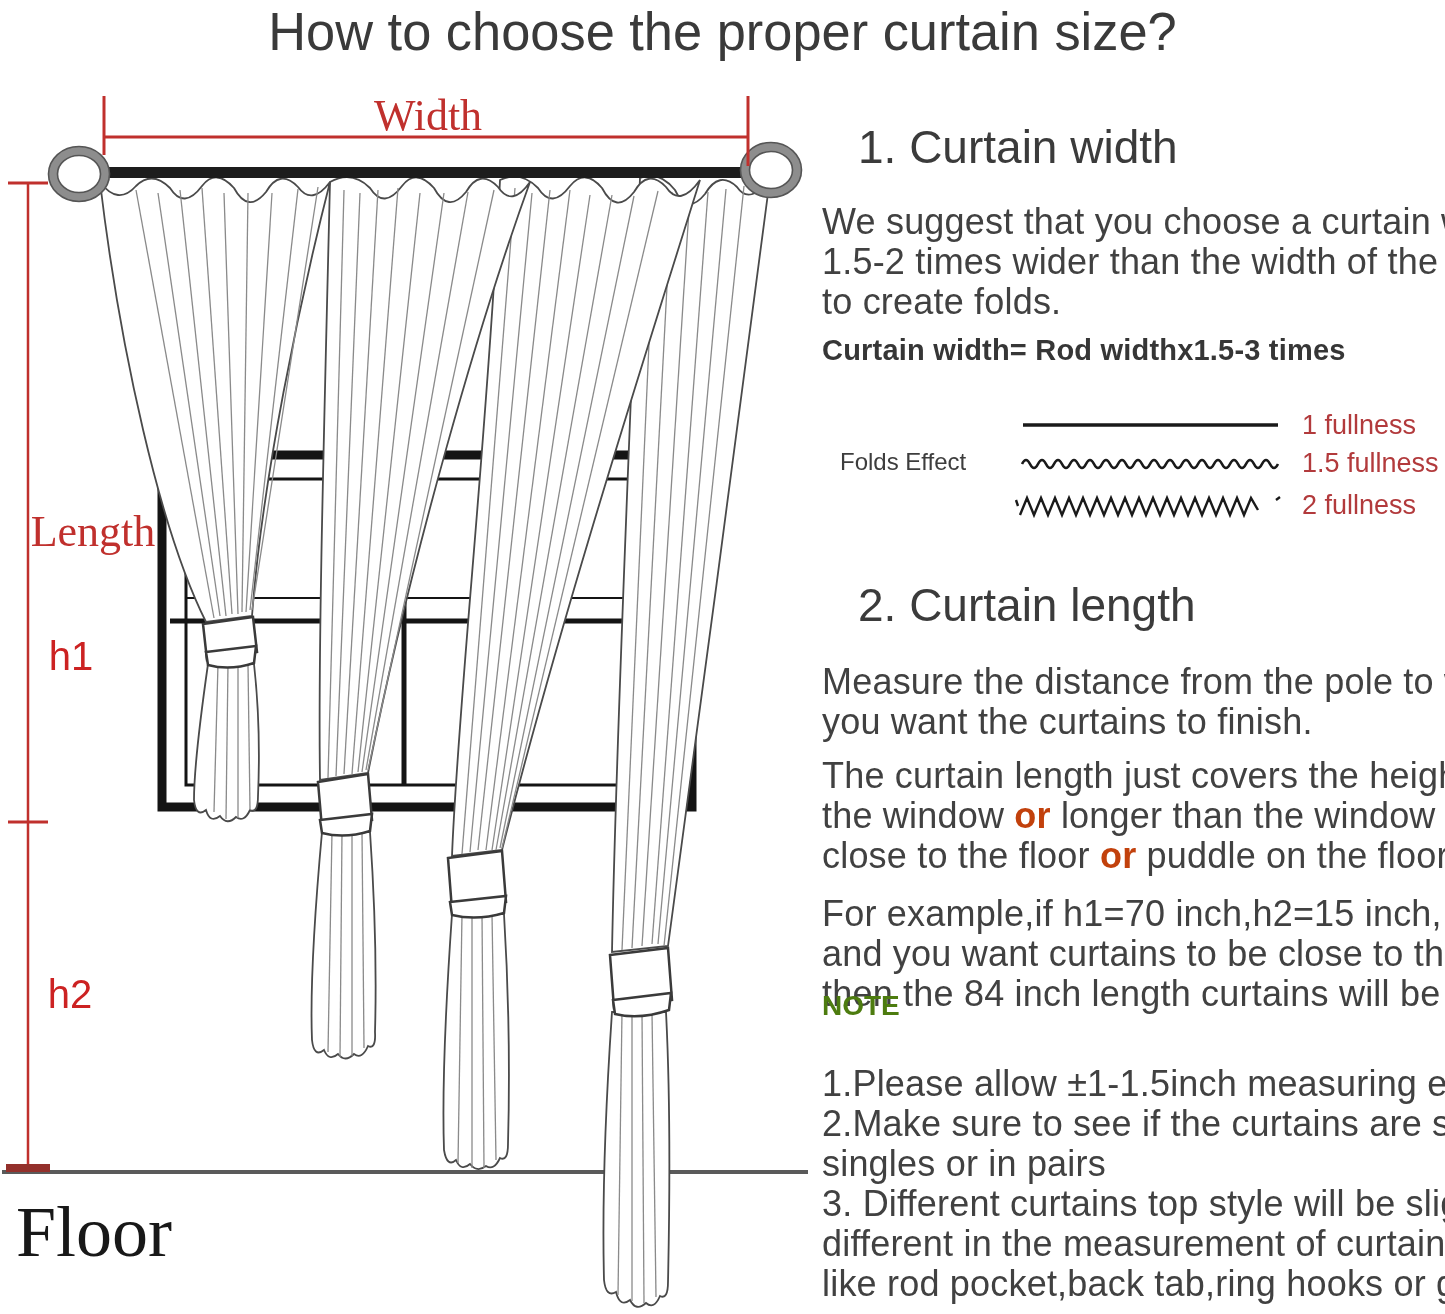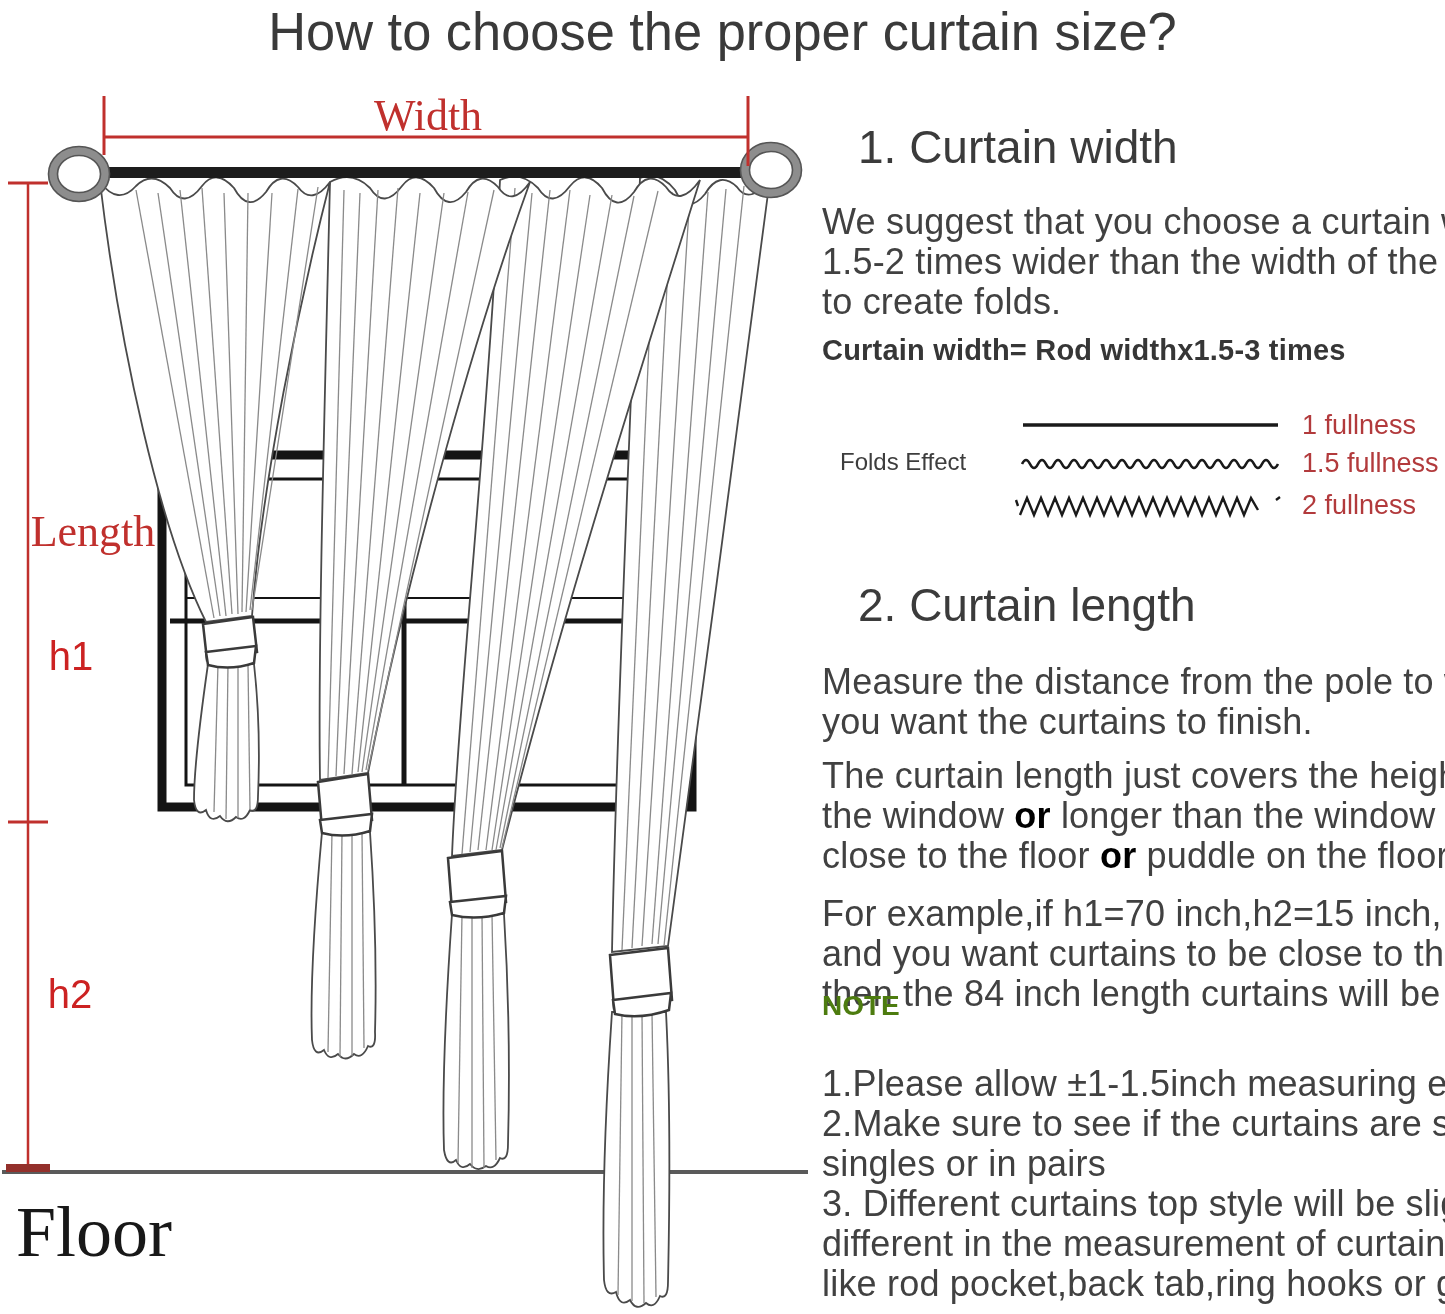--- a/index.html
+++ b/index.html
@@ -15,21 +15,21 @@
          transform:scaleX(.97);transform-origin:center;}
   .diagram{position:absolute;left:0;top:0;width:812px;height:1314px;}
   .rcol{position:absolute;left:812px;top:0;width:633px;height:968px;}
   .rcol .abs{position:absolute;}
   .h-sec{font-size:46px;font-weight:400;color:#3b3b3b;}
   .h-note{font-size:28px;font-weight:700;color:#4d7c0f;}
   .para{font-size:36px;line-height:40px;color:var(--text);letter-spacing:.2px;white-space:nowrap;}
   .formula{font-size:29px;font-weight:700;color:#363636;letter-spacing:.2px;white-space:nowrap;}
   .folds-label{font-size:24px;color:#3d3d3d;}
   .fullness{font-size:27px;color:var(--red2);white-space:nowrap;}
-  .para b{font-weight:700;color:#000000;}
+  .para b{font-weight:700;color:#c2410c;}
   svg text{font-family:"Liberation Sans",sans-serif;}
   svg .serif{font-family:"Liberation Serif",serif;}
 </style>
 </head>
 <body>
 
 <h1 class="title">How to choose the proper curtain size?</h1>
 
 <svg class="diagram" viewBox="0 0 812 1314" width="812" height="1314" xmlns="http://www.w3.org/2000/svg">
 

